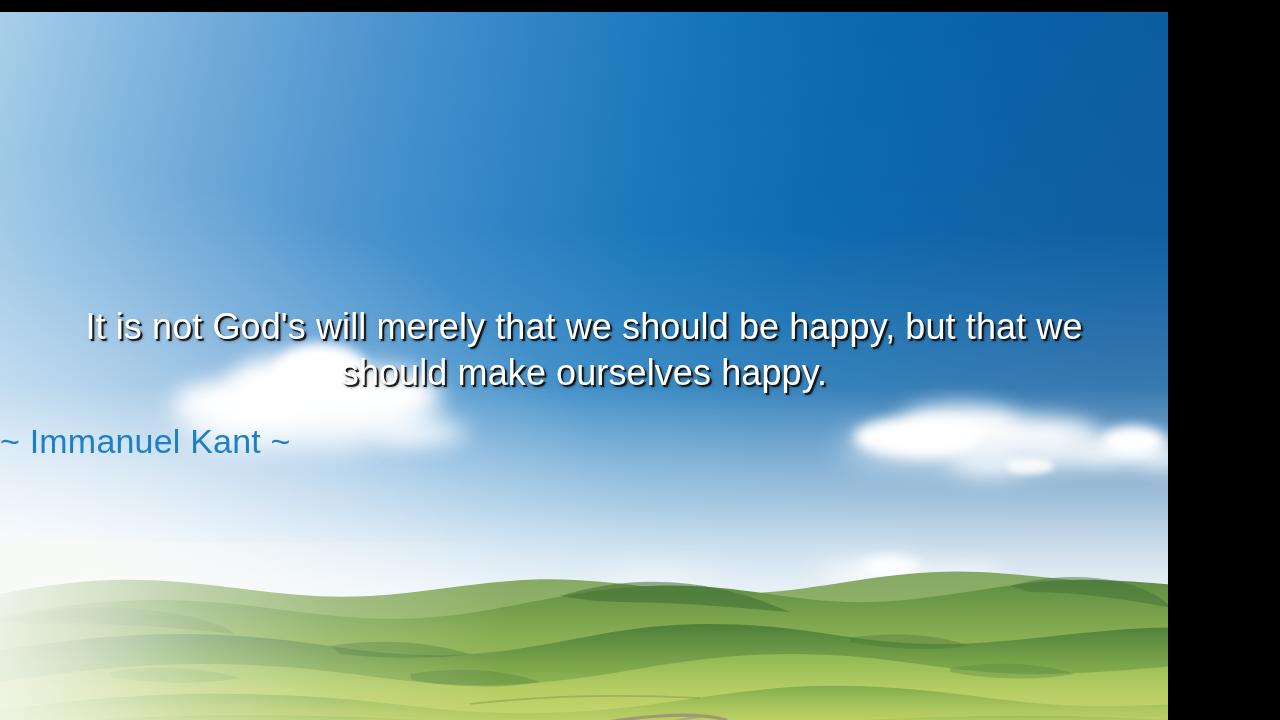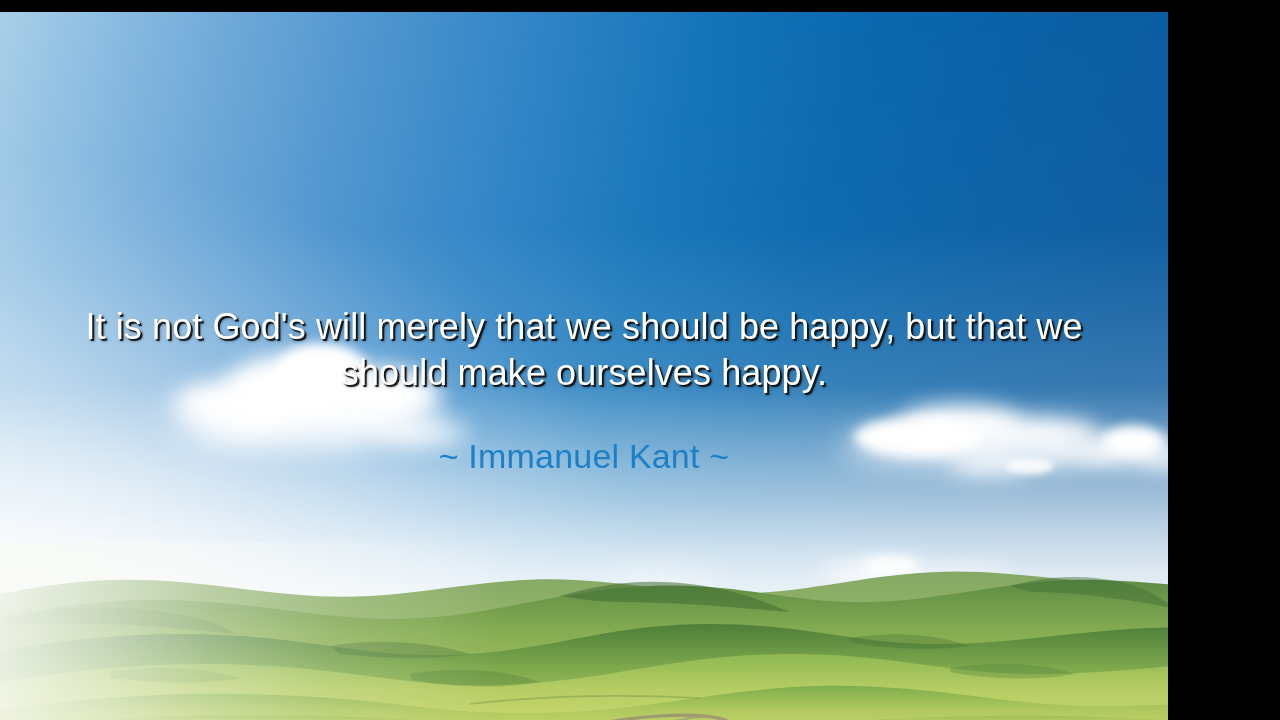--- a/index.html
+++ b/index.html
@@ -105,22 +105,21 @@
     letter-spacing:0.1px;
     text-shadow:
        2px 2px 0   rgba(20,20,20,0.92),
        2px 2px 3px rgba(0,0,0,0.55);
     max-width:1110px;
     margin:0 auto;
   }
   .author-line {
     position:absolute;
     left:0; right:0;
-    top:423px;
-    text-align:center;
+    top:408px;
   }
   .author-text {
     font-family:"Liberation Sans", sans-serif;
     font-size:34px;
     line-height:42px;
     font-weight:400;
     color:#1d80c6;
     letter-spacing:0.2px;
   }
 </style>

